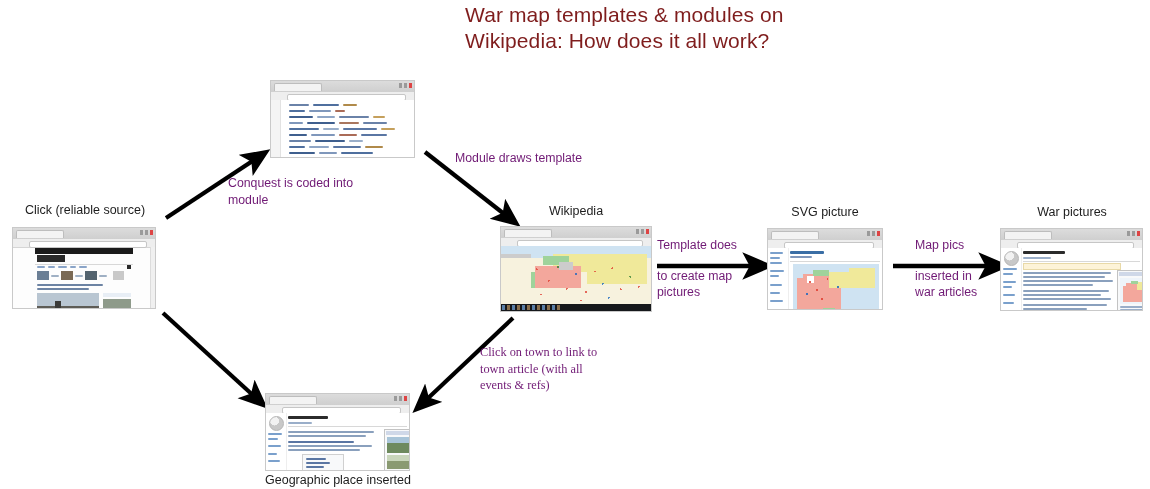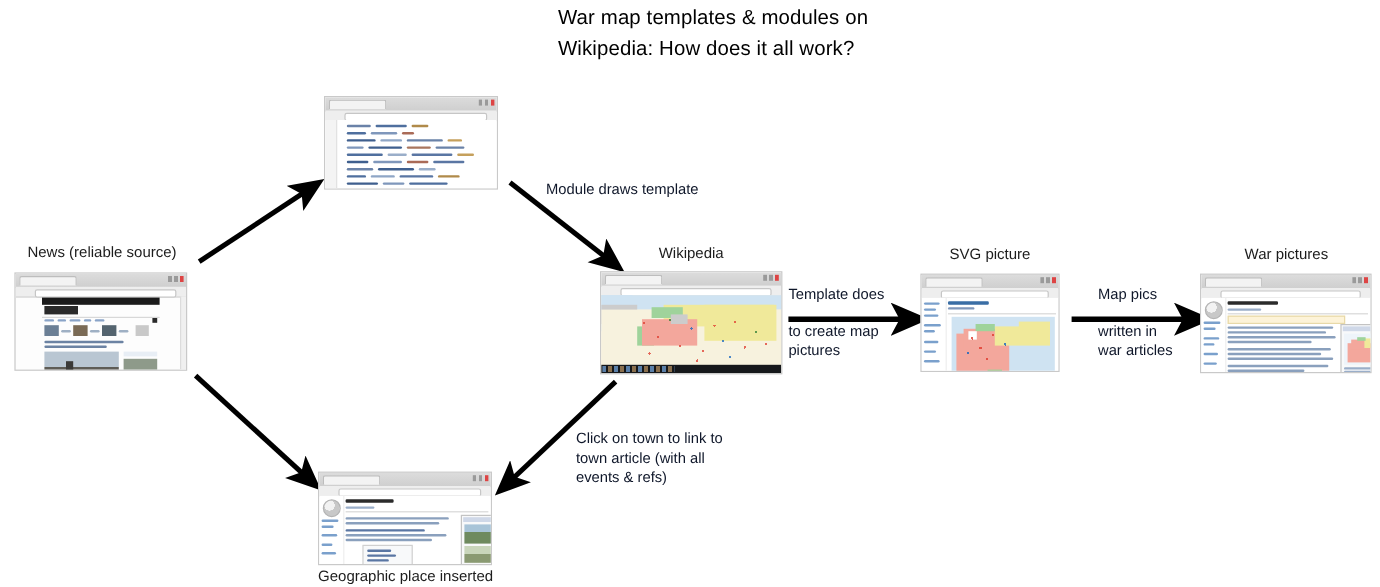--- a/index.html
+++ b/index.html
@@ -18,41 +18,41 @@
     background: #ffffff;
     overflow: hidden;
   }
   .abs { position: absolute; }
 
   
   #title {
     left: 465px;
     top: 2px;
     width: 420px;
-    font-size: 17px;
+    font-size: 21px;
     line-height: 26px;
-    color: #000000;
+    color: #7f1d1d;
     white-space: pre-line;
     letter-spacing: 0.1px;
   }
 
   
   .caption {
     font-size: 12.5px;
     line-height: 15px;
     color: #1c1c1c;
     text-align: center;
     white-space: nowrap;
   }
 
   
   .edge-label {
     font-size: 12.3px;
     line-height: 16.5px;
-    color: #0f172a;
+    color: #701a75;
     white-space: pre-line;
   }
   .edge-label.center { text-align: center; }
 
   
   .shot {
     box-sizing: border-box;
     background: #fdfdfd;
     border: 1px solid #c9c9c9;
     overflow: hidden;
@@ -178,21 +178,21 @@
 
     <line x1="657" y1="266" x2="757" y2="266" stroke="#000000" stroke-width="4.6" marker-end="url(#ah)"></line>
 
     <line x1="893" y1="266" x2="993" y2="266" stroke="#000000" stroke-width="4.6" marker-end="url(#ah)"></line>
 
     <line x1="163" y1="313" x2="256" y2="398" stroke="#000000" stroke-width="4.2" marker-end="url(#ah)"></line>
 
     <line x1="513" y1="318" x2="424" y2="402" stroke="#000000" stroke-width="4.2" marker-end="url(#ah)"></line>
   </svg>
 
-  <div class="abs caption" style="left:10px; top:203px; width:150px;">News (reliable source)</div>
+  <div class="abs caption" style="left:10px; top:203px; width:150px;">Click (reliable source)</div>
   <div class="shot" id="shot-news" style="left:12px; top:227px; width:144px; height:82px;">
     <div class="chrome"></div>
     <div class="urlbar"></div>
     <div class="body">
 
       <div class="abs" style="left:22px; top:1px; width:98px; height:6px; background:#1b1b1b;"></div>
       <div class="abs" style="left:24px; top:8px; width:28px; height:7px; background:#2a2a2a;"></div>
 
       <div class="abs" style="left:22px; top:17px; width:98px; height:1px; background:#d8d8d8;"></div>
       <div class="tline" style="left:24px; top:19px; width:8px; background:#8aa4c8;"></div>
@@ -426,31 +426,33 @@
                background:linear-gradient(#a8c4d8 0 40%, #6e8a5e 40% 100%);"></div>
           <div class="abs" style="left:2px; top:25px; width:40px; height:14px;
                background:linear-gradient(#c9d6bb 0 45%, #8a9a72 45% 100%);"></div>
 
         </div>
       </div>
     </div>
   </div>
   <div class="abs caption" style="left:263px; top:473px; width:150px;">Geographic place inserted</div>
 
+  <div class="abs edge-label" style="left:228px; top:175px; width:180px;">Conquest is coded into
+module</div>
 
   <div class="abs edge-label" style="left:455px; top:150px; width:200px;">Module draws template</div>
 
   <div class="abs edge-label" style="left:657px; top:238px; width:96px; line-height:15.5px;">Template does
 
 to create map
 pictures</div>
 
   <div class="abs edge-label" style="left:915px; top:238px; width:90px; line-height:15.5px;">Map pics
 
-written in
+inserted in
 war articles</div>
 
 
-  <div class="abs edge-label" style="left:480px; top:357px; width:160px;">Click on town to link to
+  <div class="abs edge-label" style="left:480px; top:344px; width:160px;font-family:Liberation Serif, serif;">Click on town to link to
 town article (with all
 events &amp; refs)</div>
 
 </div>
 
 </body></html>

